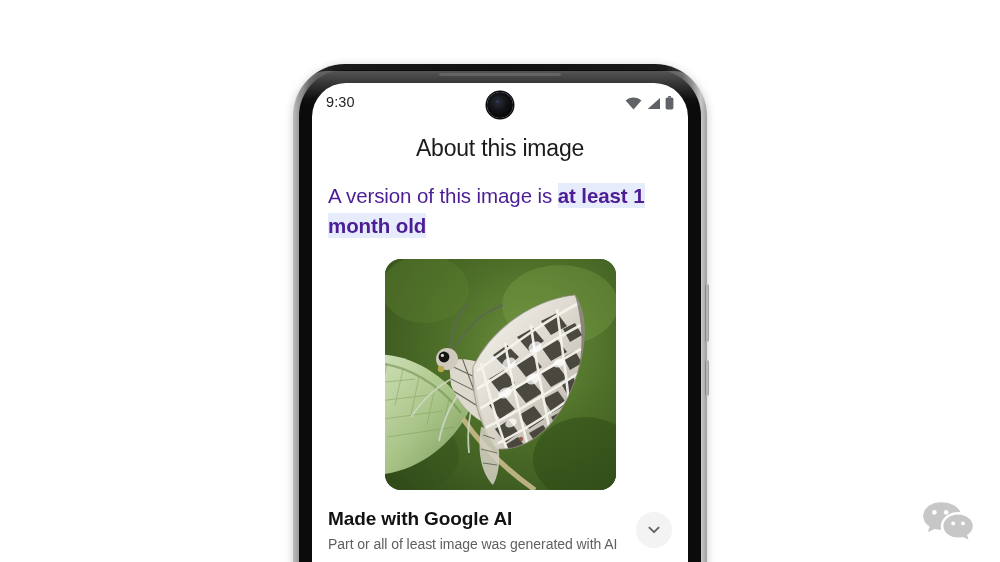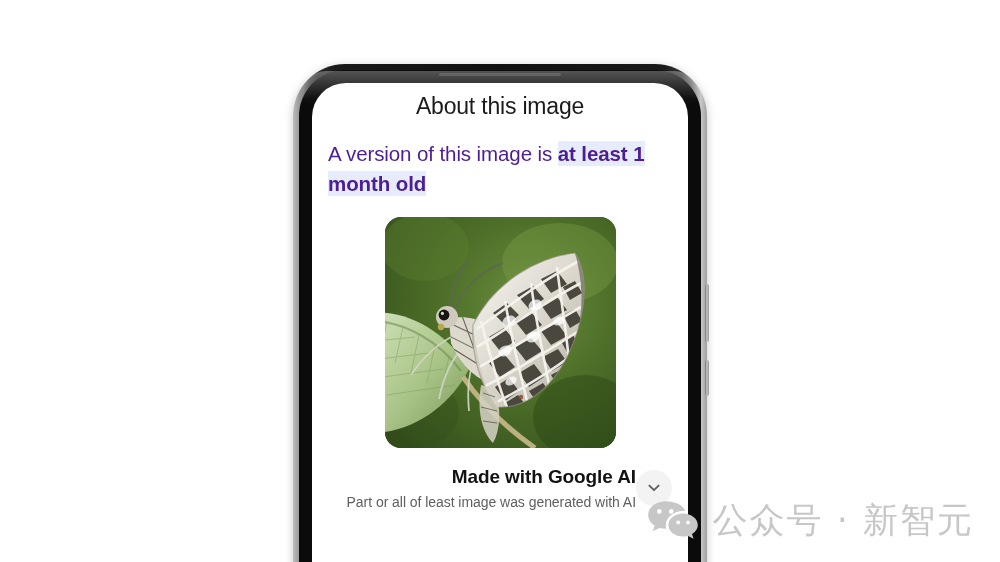--- a/index.html
+++ b/index.html
@@ -184,21 +184,20 @@
     position: relative;
     background: #3d5c24;
   }
   .photo svg { display: block; }
 
   .ai-row {
     margin: 18px 16px 0 16px;
     display: flex;
     align-items: center;
     justify-content: space-between;
-    text-align: right;
   }
   .ai-texts { flex: 1 1 auto; min-width: 0; }
   .ai-title {
     font-size: 19px;
     font-weight: 700;
     color: #121212;
     letter-spacing: -0.1px;
   }
   .ai-sub {
     margin-top: 6px;
@@ -248,20 +247,44 @@
   <div class="phone-frame"></div>
   <div class="phone-bezel-inner"></div>
   <div class="earpiece"></div>
   <div class="phone-bezel-gloss"></div>
 
   <div class="side-btn volume"></div>
   <div class="side-btn power"></div>
 
   <div class="phone-screen">
 
+    <div class="status-bar">
+      <div class="status-time">9:30</div>
+
+      <div class="punch-hole"></div>
+
+      <div class="status-icons">
+        <span>
+          <svg width="17" height="13" viewBox="0 0 17 13">
+            <path d="M8.5 12.4 0.6 3.6C2.7 1.7 5.5 0.6 8.5 0.6s5.8 1.1 7.9 3.0L8.5 12.4z" fill="#5f6368"></path>
+          </svg>
+        </span>
+        <span>
+          <svg width="15" height="13" viewBox="0 0 15 13">
+            <path d="M14 1 14 12 1.6 12 14 1z" fill="#5f6368"></path>
+          </svg>
+        </span>
+        <span>
+          <svg width="9" height="14" viewBox="0 0 9 14">
+            <rect x="3" y="0" width="3" height="1.6" rx="0.6" fill="#5f6368"></rect>
+            <rect x="0.6" y="1.4" width="7.8" height="12" rx="1.6" fill="#5f6368"></rect>
+          </svg>
+        </span>
+      </div>
+    </div>
 
     <h1 class="page-title">About this image</h1>
 
     <p class="version-line"><span>A version of this image is </span><span class="hl">at least 1 month old</span></p>
 
     <div class="image-wrap">
       <div class="photo">
         <svg width="231" height="231" viewBox="0 0 231 231" aria-hidden="true">
           <defs>
             <radialGradient id="bgG" cx="62%" cy="38%" r="85%">
@@ -426,14 +449,13 @@
                c1.9.5 3.9.8 6.0.8h.9c-.3-1.1-.5-2.2-.5-3.4 0-8.0 7.9-14.4 17.6-14.4.6 0 1.2 0 1.8.1
                C36.6 6.5 28.5 2.2 18.6 2.2z" fill="#c7c7c7"></path>
       <circle cx="12.4" cy="12.4" r="2.3" fill="#ffffff"></circle>
       <circle cx="24.2" cy="12.4" r="2.3" fill="#ffffff"></circle>
       <path d="M50.8 26.0c0-6.4-6.6-11.6-14.7-11.6S21.4 19.6 21.4 26.0s6.6 11.6 14.7 11.6
                c1.7 0 3.4-.2 4.9-.7l5.6 2.9-1.6-4.8c3.6-2.1 5.8-5.4 5.8-9.0z" fill="#c7c7c7"></path>
       <circle cx="31.2" cy="23.4" r="1.9" fill="#ffffff"></circle>
       <circle cx="41.0" cy="23.4" r="1.9" fill="#ffffff"></circle>
     </svg>
   </span>
-  <span class="wm-text">公众号 · 新智元</span>
 </div>
 
 </body></html>

